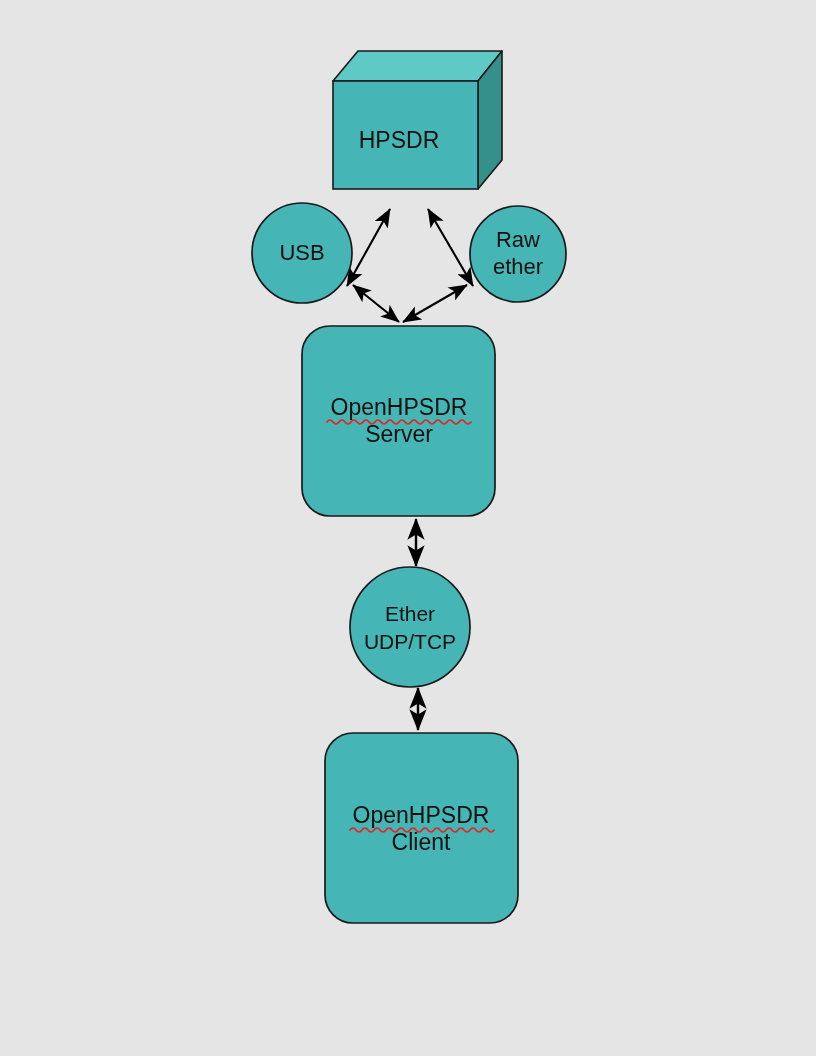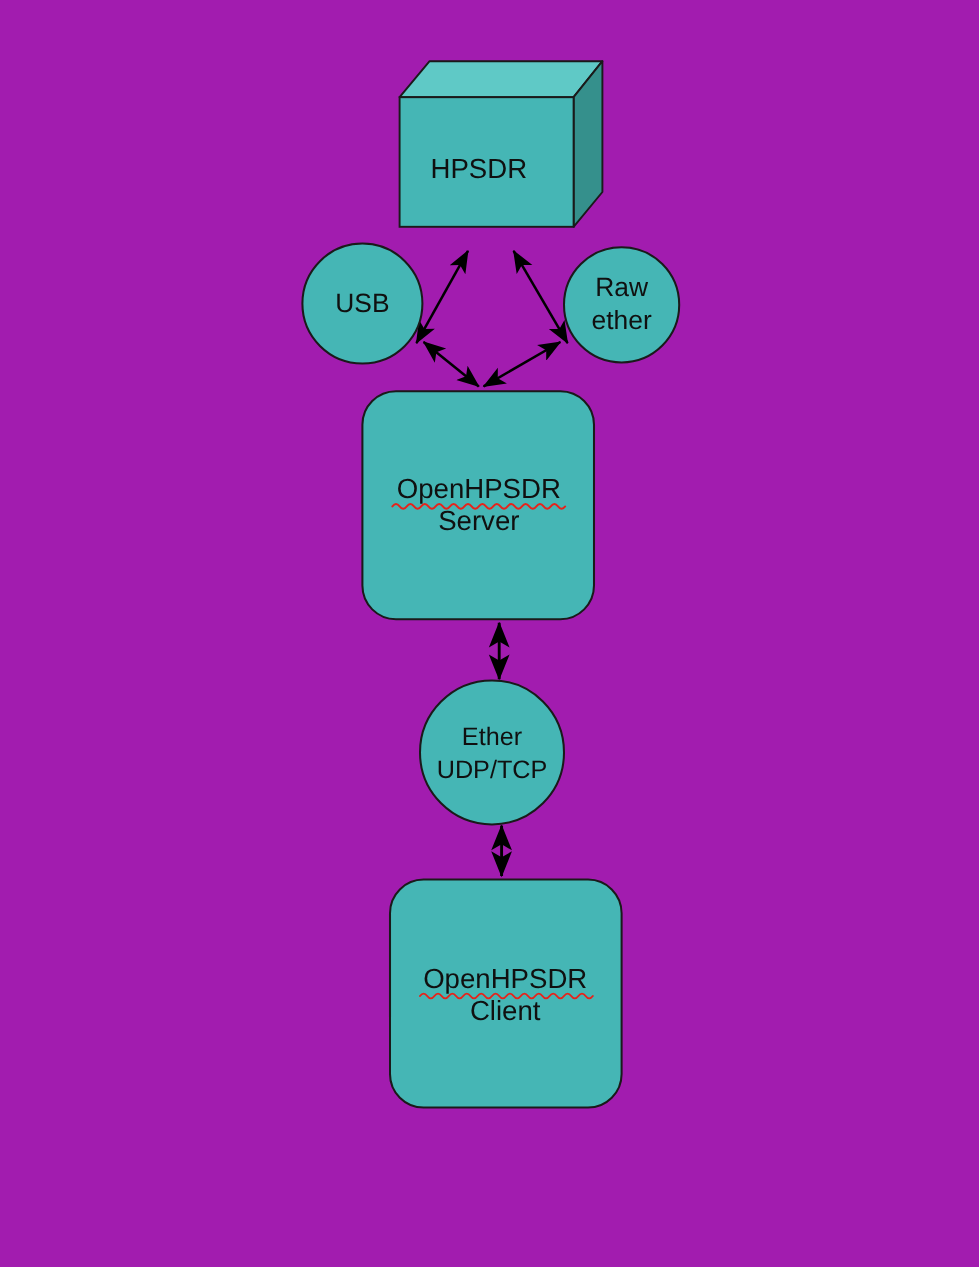--- a/index.html
+++ b/index.html
@@ -11,21 +11,21 @@
   body {
     width: 816px;
     height: 1056px;
     overflow: hidden;
     font-family: "Liberation Sans", sans-serif;
   }
   #diagram-canvas {
     position: relative;
     width: 816px;
     height: 1056px;
-    background: #a21caf;
+    background: #e5e5e5;
   }
   #diagram-svg {
     position: absolute;
     top: 0;
     left: 0;
     width: 816px;
     height: 1056px;
     display: block;
   }
   .node-label {

